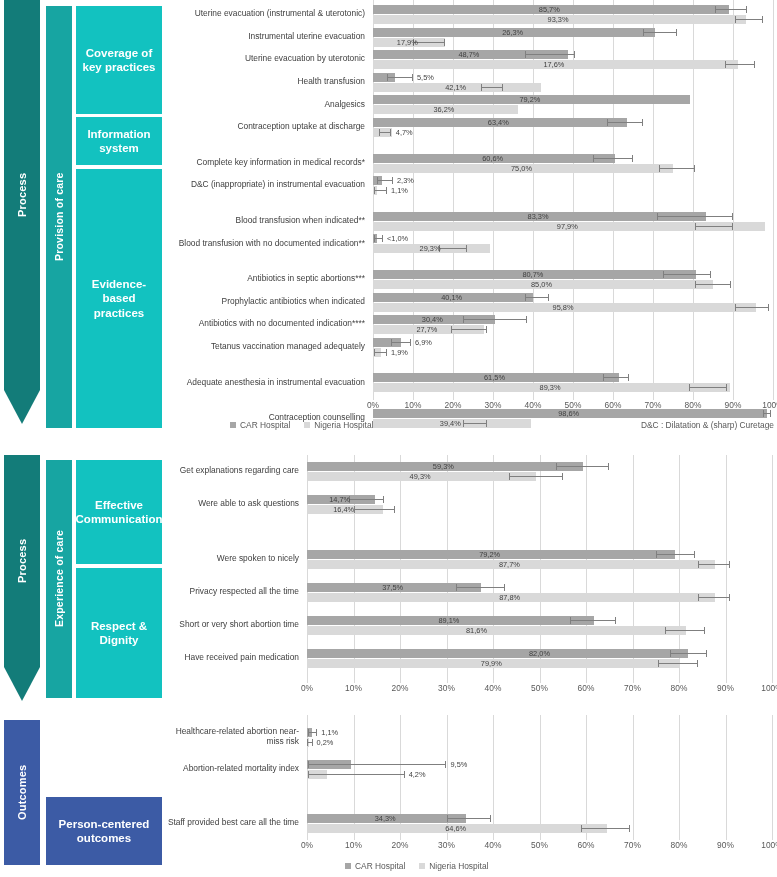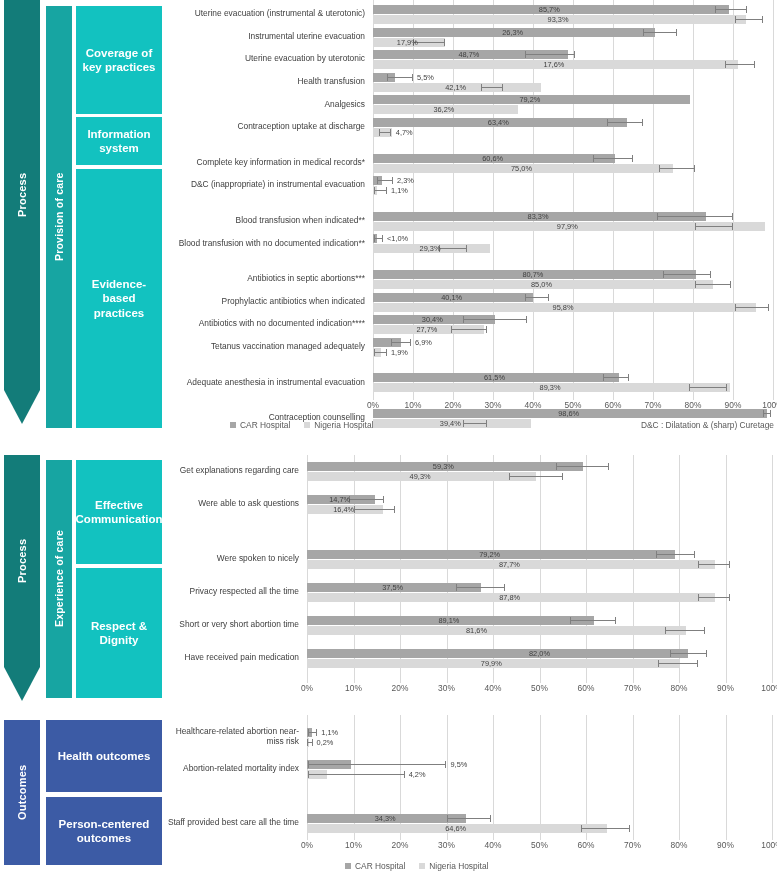--- a/index.html
+++ b/index.html
@@ -498,23 +498,20 @@
 </div>
 
 <div class="panel" style="top:715px;height:162px;">
 
   <div class="tax" style="top:0;left:0;width:165px;height:162px;">
     <div class="arrow blue" style="top:5px;height:145px;">
       <div class="body" style="height:145px;position:relative;">
         <div class="vlabel">Outcomes</div>
       </div>
     </div>
-    <div class="lvl3 blue" style="top:5px;height:72px;width:116px;left:46px;">
-      <span>Health outcomes</span>
-    </div>
     <div class="lvl3 blue" style="top:82px;height:68px;width:116px;left:46px;">
       <span>Person-centered outcomes</span>
     </div>
   </div>
 
   <div class="chart" style="top:0;left:165px;width:612px;height:162px;">
     <div id="rows-2">
         <div class="plot" style="left: 142px; width: 465px; top: 0px; height: 125px;">
           <div class="grid" style="left: 0px;"></div>
           <div class="grid" style="left: 46.5px;"></div>

